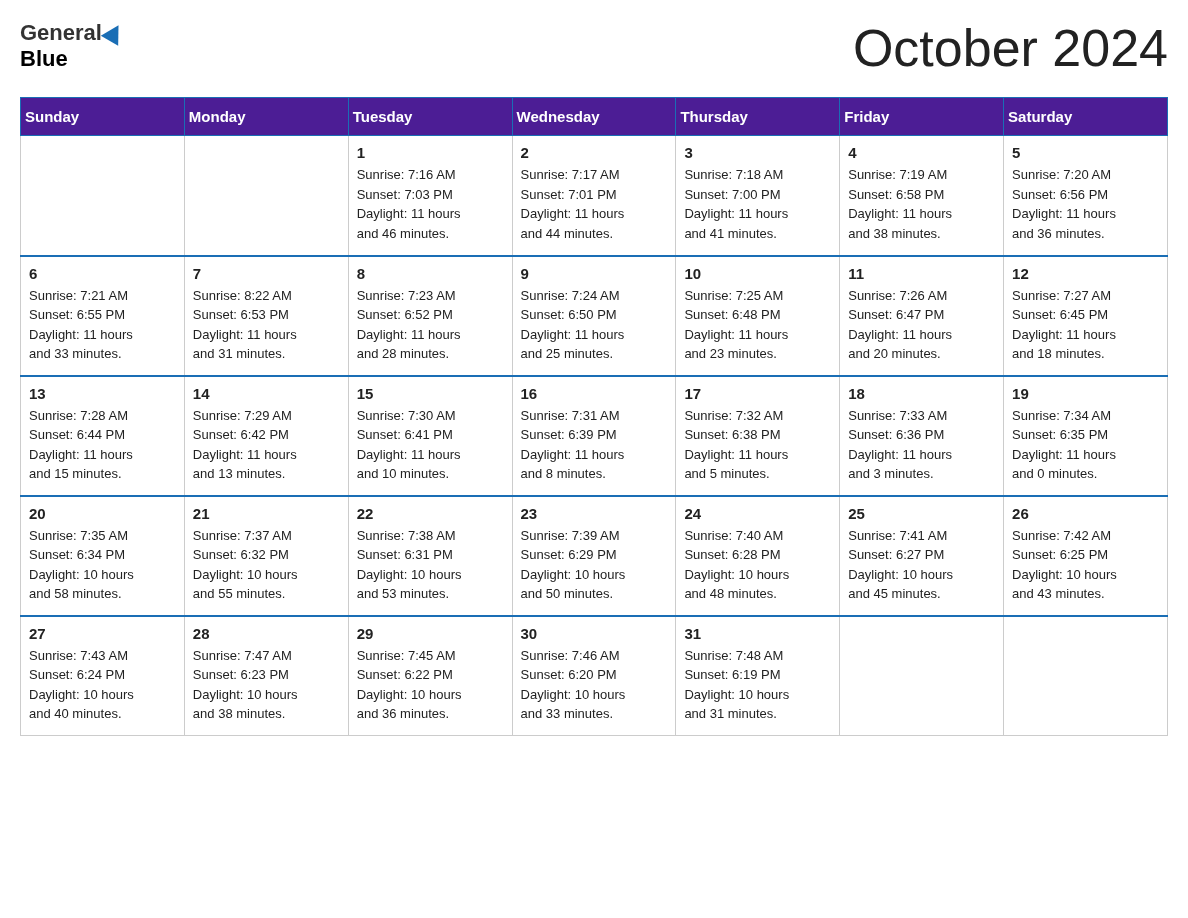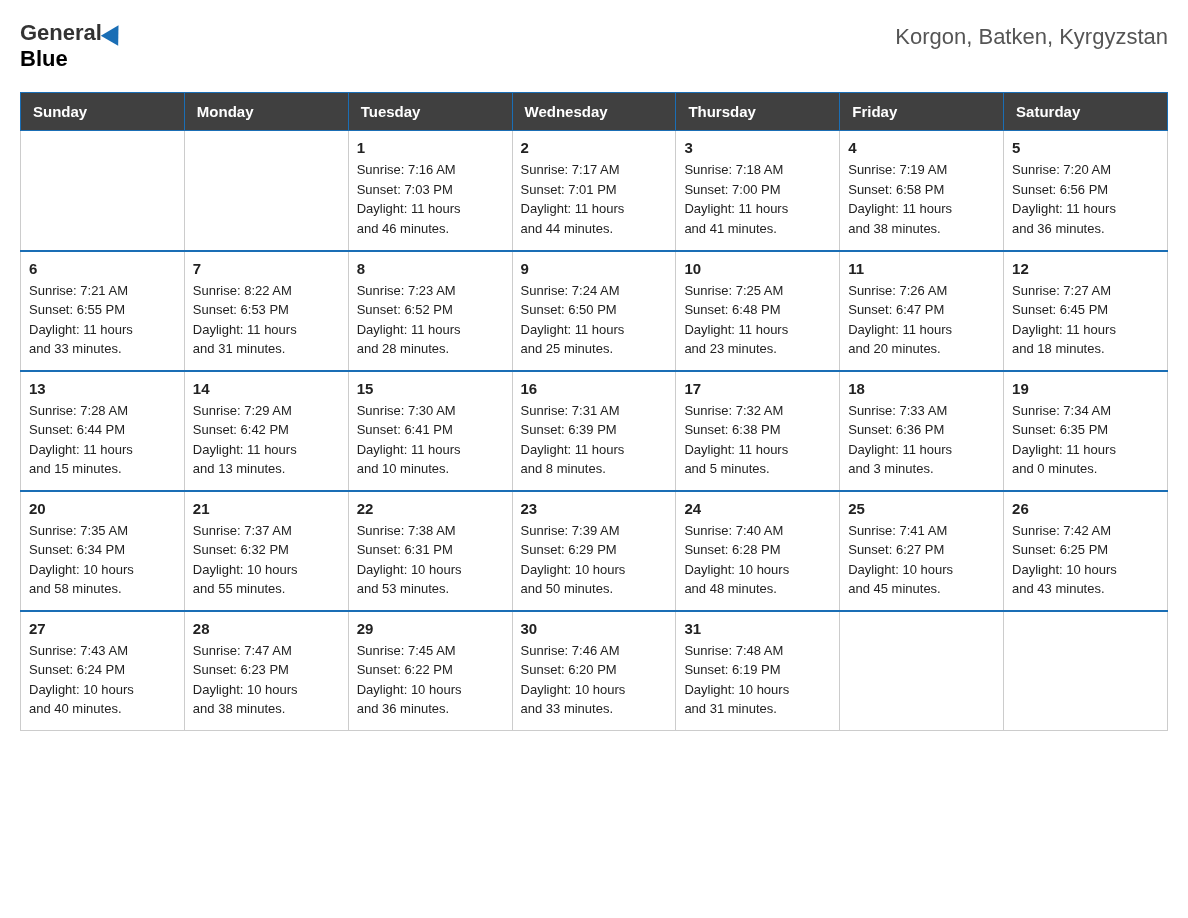--- a/index.html
+++ b/index.html
@@ -57,23 +57,23 @@
       font-size: 22px;
       color: #555;
       margin-top: 4px;
     }
     table {
       width: 100%;
       border-collapse: collapse;
       table-layout: fixed;
     }
     thead tr th {
-      background-color: #404040;
+      background-color: #4c1d95;
       color: #fff;
-      padding: 10px 12px;
+      padding: 10px 4px;
       font-size: 15px;
       font-weight: 600;
       text-align: left;
       border: 1px solid #1a6eb5;
     }
     tbody tr td {
       vertical-align: top;
       padding: 8px;
       font-size: 13px;
       color: #222;
@@ -107,21 +107,21 @@
 
 <div class="header-area">
   <div class="logo">
     <div class="logo-line">
       <span class="logo-general">General</span>
       <span class="logo-triangle"></span>
     </div>
     <span class="logo-blue">Blue</span>
   </div>
   <div class="title-area">
-    <div class="calendar-subtitle">Korgon, Batken, Kyrgyzstan</div>
+    <div class="calendar-title">October 2024</div>
   </div>
 </div>
 
 <table>
   <thead>
     <tr>
     <th>Sunday</th>
         <th>Monday</th>
         <th>Tuesday</th>
         <th>Wednesday</th>

